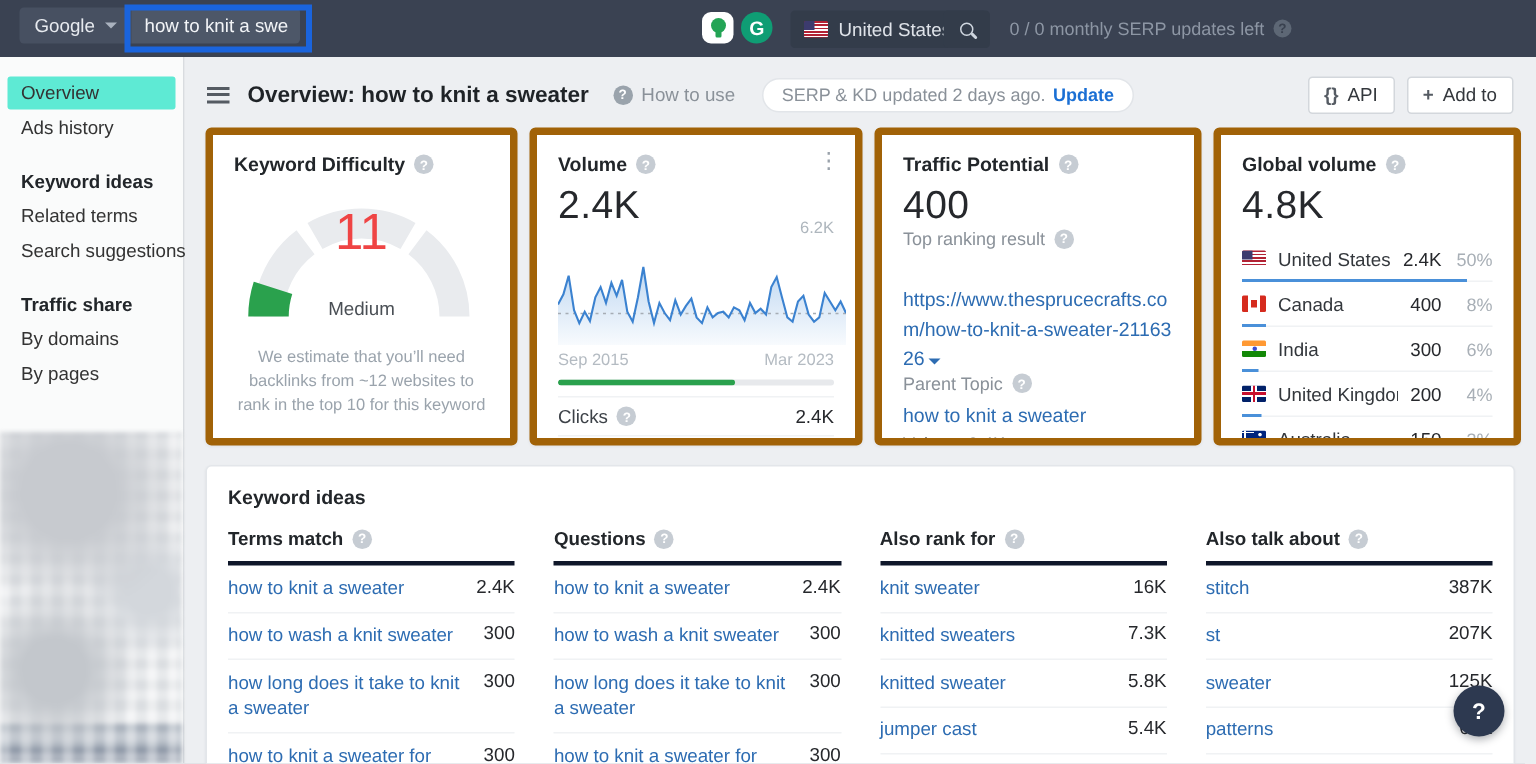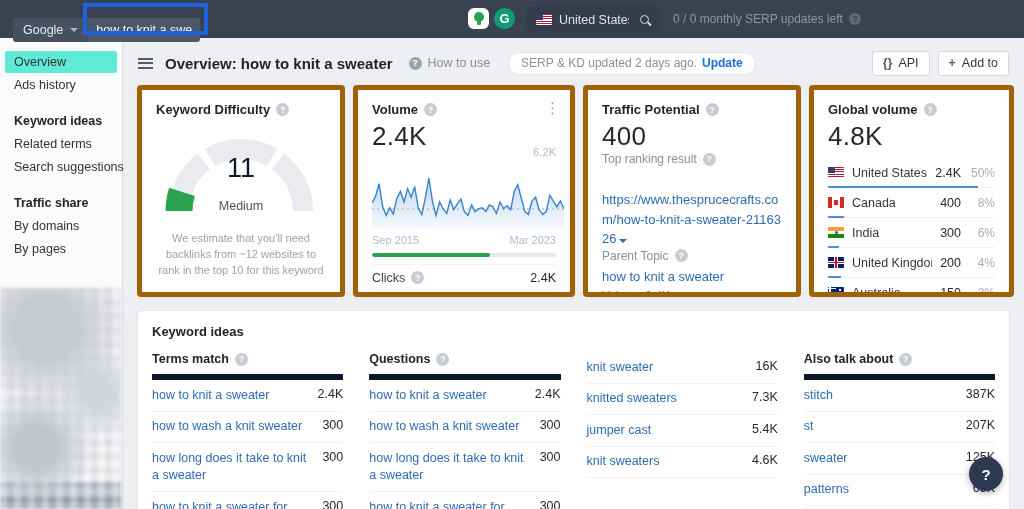--- a/index.html
+++ b/index.html
@@ -2,21 +2,21 @@
 <html><head>
 <meta charset="utf-8">
 <style>
   *{margin:0;padding:0;box-sizing:border-box}
   html,body{background:#d8dadd}
   .page{position:relative;width:1024px;height:509px;overflow:hidden;background:#edeff2;
         font-family:"Liberation Sans",sans-serif;font-size:12.5px;color:#26282c}
 
   
   .topbar{position:absolute;top:0;left:0;right:0;height:38px;background:#3a4252;z-index:5}
-  .g-group{position:absolute;left:13px;top:18px;display:flex;align-items:flex-start}
+  .g-group{position:absolute;left:13px;top:5px;display:flex;align-items:flex-start}
   .g-btn{background:#475061;color:#e7eaef;height:24px;display:flex;align-items:center;gap:7px;
          padding:0 10px;border-radius:3px 0 0 3px;cursor:pointer}
   .caret{width:0;height:0;border-left:4px solid transparent;border-right:4px solid transparent;
          border-top:4px solid #aab2bf;display:inline-block}
   .search-input{width:112px;height:24px;background:#4d5768;border:none;outline:none;color:#f2f4f7;
                 padding:0 8px;border-radius:0 3px 3px 0;font-size:12.5px;font-family:inherit}
   .annotation{position:absolute;left:83px;top:3px;width:125px;height:32px;border:4px solid #1a64dd;
               z-index:9;pointer-events:none}
   .tb-icons{position:absolute;left:468px;top:8px;display:flex;gap:5px;align-items:center}
   .kwe{width:21px;height:21px;background:#fff;border-radius:6px;position:relative;cursor:pointer}
@@ -73,21 +73,21 @@
   .card{background:#fff;border:5px solid #a16207;border-radius:4px;box-shadow:0 1px 2px rgba(40,45,50,.05);
         height:212px;padding:12px 14px;position:relative;overflow:hidden}
   .card-title{display:flex;align-items:center;gap:6px;font-weight:bold;font-size:13px;color:#22262a}
   .help{width:13px;height:13px;border-radius:50%;background:#c6ccd3;display:inline-flex;align-items:center;
         justify-content:center;flex:none;cursor:pointer}
   .help::after{content:"?";color:#fff;font-size:9px;font-weight:bold}
   .big-val{font-size:26px;color:#26282c;margin-top:4px;letter-spacing:.3px}
 
   
   .gauge-wrap{position:relative;width:170px;height:94px;margin:8px auto 0}
-  .kd-num{position:absolute;left:0;right:0;top:28px;text-align:center;font-size:27px;color:#0f172a}
+  .kd-num{position:absolute;left:0;right:0;top:11px;text-align:center;font-size:34px;color:#ef4444}
   .kd-level{position:absolute;left:0;right:0;top:74px;text-align:center;font-size:12.5px;color:#4a4f55}
   .kd-note{margin-top:12px;text-align:center;color:#9aa3ac;font-size:11px;line-height:1.45;padding:0 2px}
 
   
   .kebab{position:absolute;right:10px;top:10px;color:#9aa2ab;font-size:15px;cursor:pointer;line-height:1}
   .kebab::after{content:"\22EE"}
   .max-label{position:absolute;right:14px;top:56px;color:#aeb6bd;font-size:11px}
   .spark-wrap{margin-top:24px}
   .spark-dates{display:flex;justify-content:space-between;color:#b4bbc2;font-size:11px;margin-top:1px}
   .progress{height:4px;border-radius:2px;background:#e7e9ec;margin-top:7px;overflow:hidden}
@@ -132,21 +132,21 @@
      linear-gradient(180deg,rgba(0,0,0,0) 18%,#fff 18% 32%,rgba(0,0,0,0) 32%) 0 0/50% 50% no-repeat,
      linear-gradient(90deg,rgba(0,0,0,0) 18%,#fff 18% 32%,rgba(0,0,0,0) 32%) 0 0/50% 50% no-repeat,#00247d}
 
   
   .ki-panel{position:absolute;top:310px;left:137px;width:873px;height:240px;background:#fff;
             border:1px solid #e3e6ea;border-radius:4px;box-shadow:0 1px 2px rgba(40,45,50,.05);
             padding:13px 14px;overflow:hidden}
   .ki-title{font-weight:bold;font-size:13px;color:#22262a}
   .ki-grid{display:grid;grid-template-columns:repeat(4,1fr);column-gap:26px;margin-top:13px}
   .kw-head{display:flex;align-items:center;gap:6px;font-weight:bold;color:#22262a;padding-bottom:8px;
-           border-bottom:6px solid #0f172a}
+           border-bottom:3px solid #0f172a}
   .kw-row{display:flex;justify-content:space-between;align-items:flex-start;gap:10px;padding:6.5px 0;
           border-bottom:1px solid #f0f2f4}
   .kw-link{color:#2d6cb2;text-decoration:none;cursor:pointer;line-height:1.4}
   .kw-val{color:#26282c;white-space:nowrap}
 
   
   .help-fab{position:absolute;right:21px;bottom:18px;width:34px;height:34px;border-radius:50%;background:#2d3950;
             color:#fff;border:none;font-size:15px;font-weight:bold;cursor:pointer;z-index:10;
             box-shadow:0 2px 6px rgba(20,25,35,.35);font-family:inherit}
 </style>
@@ -392,27 +392,35 @@
           <div class="kw-row">
             <a class="kw-link">how long does it take to knit a sweater</a>
             <span class="kw-val">300</span>
           </div>
           <div class="kw-row">
             <a class="kw-link">how to knit a sweater for beginners</a>
             <span class="kw-val">300</span>
           </div>
         </div>
         <div class="kw-col">
+          <div class="kw-head">
+            <span>Also rank for</span>
+            <span class="help"></span>
+          </div>
           <div class="kw-row">
             <a class="kw-link">knit sweater</a>
             <span class="kw-val">16K</span>
           </div>
           <div class="kw-row">
             <a class="kw-link">knitted sweaters</a>
             <span class="kw-val">7.3K</span>
+          </div>
+          <div class="kw-row">
+            <a class="kw-link">knitted sweater</a>
+            <span class="kw-val">5.8K</span>
           </div>
           <div class="kw-row">
             <a class="kw-link">jumper cast</a>
             <span class="kw-val">5.4K</span>
           </div>
           <div class="kw-row">
             <a class="kw-link">knit sweaters</a>
             <span class="kw-val">4.6K</span>
           </div>
         </div>

